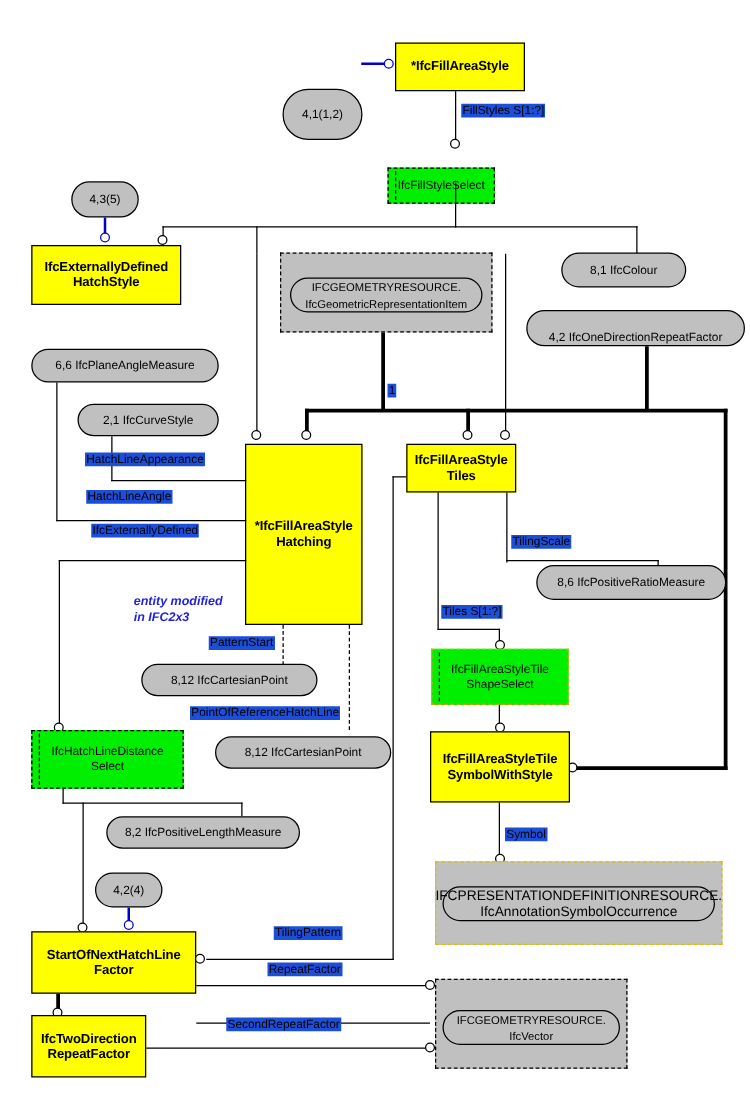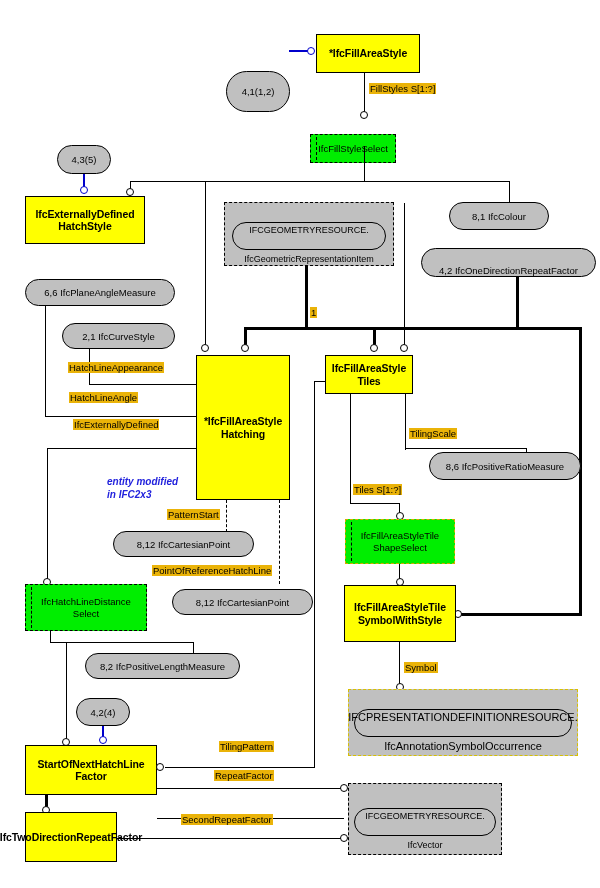--- a/index.html
+++ b/index.html
@@ -74,21 +74,21 @@
     flex-direction:column;
     align-items:center;
     justify-content:center;
     font-size:9px;
     line-height:11px;
     text-align:center;
     color:#000;
     white-space:nowrap;
     overflow:visible;
   }
-  .extinner .l2{position:relative;top:18px;}
+  .extinner .l2{position:relative;top:2px;}
 
   
   .h,.v{position:absolute;background:#000000;}
   .h{height:1.3px;}
   .v{width:1.3px;}
   .h.thick{height:3px;}
   .v.thick{width:3px;}
   .h.blue,.v.blue{background:#0000cc;}
   .h.blue{height:2.2px;}
   .v.blue{width:2.2px;}
@@ -102,21 +102,21 @@
     background:#ffffff;border:1.4px solid #000000;box-sizing:border-box;
   }
   .cir.blue{border-color:#0000cc;}
 
   
   .lbl{
     position:absolute;
     font-size:9.5px;
     color:#000000;
     white-space:nowrap;
-    background:#eab308;
+    background:#1d4ed8;
     padding:0 1px;
     line-height:11px;
   }
   .note{
     position:absolute;
     font-size:10px;
     font-style:italic;
     font-weight:bold;
     color:#2222dd;
     line-height:13px;
@@ -279,21 +279,21 @@
   <div class="v blue" style="left:102px;top:726px;height:12px;"></div>
   <div class="cir blue" style="left:99px;top:736px;"></div>
 
   <div class="ent" style="left:25px;top:745px;width:132px;height:50px;flex-direction:column;">
     <span>StartOfNextHatchLine</span>
     <span>Factor</span>
   </div>
 
   <div class="v thick" style="left:45px;top:795px;height:15px;"></div>
   <div class="cir" style="left:42px;top:806px;"></div>
-  <div class="ent" style="left:25px;top:812px;width:92px;height:50px;flex-direction:row;">
+  <div class="ent" style="left:25px;top:812px;width:92px;height:50px;flex-direction:column;">
     <span>IfcTwoDirection</span>
     <span>RepeatFactor</span>
   </div>
 
   <div class="cir" style="left:156px;top:763px;"></div>
   <div class="h" style="left:165px;top:767px;width:150px;"></div>
   <div class="v" style="left:314px;top:381px;height:387px;"></div>
   <div class="h" style="left:314px;top:381px;width:30px;"></div>
   <div class="lbl" style="left:219px;top:741px;">
     <span>TilingPattern</span>

